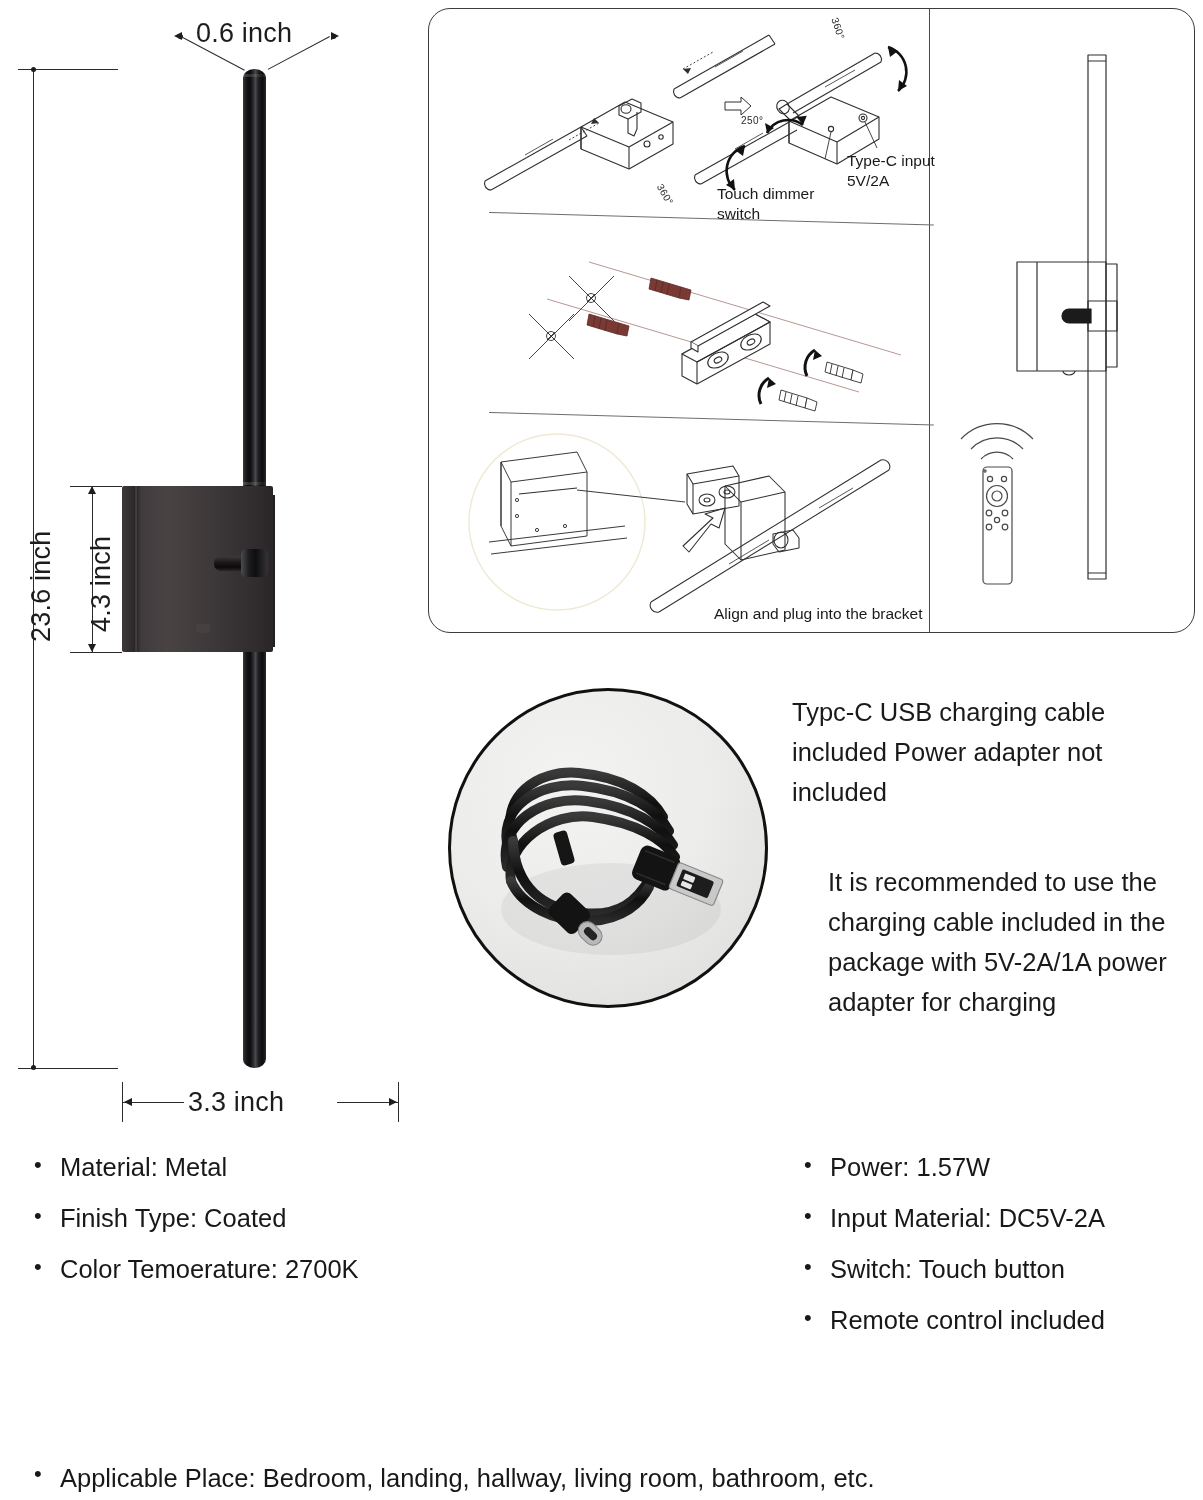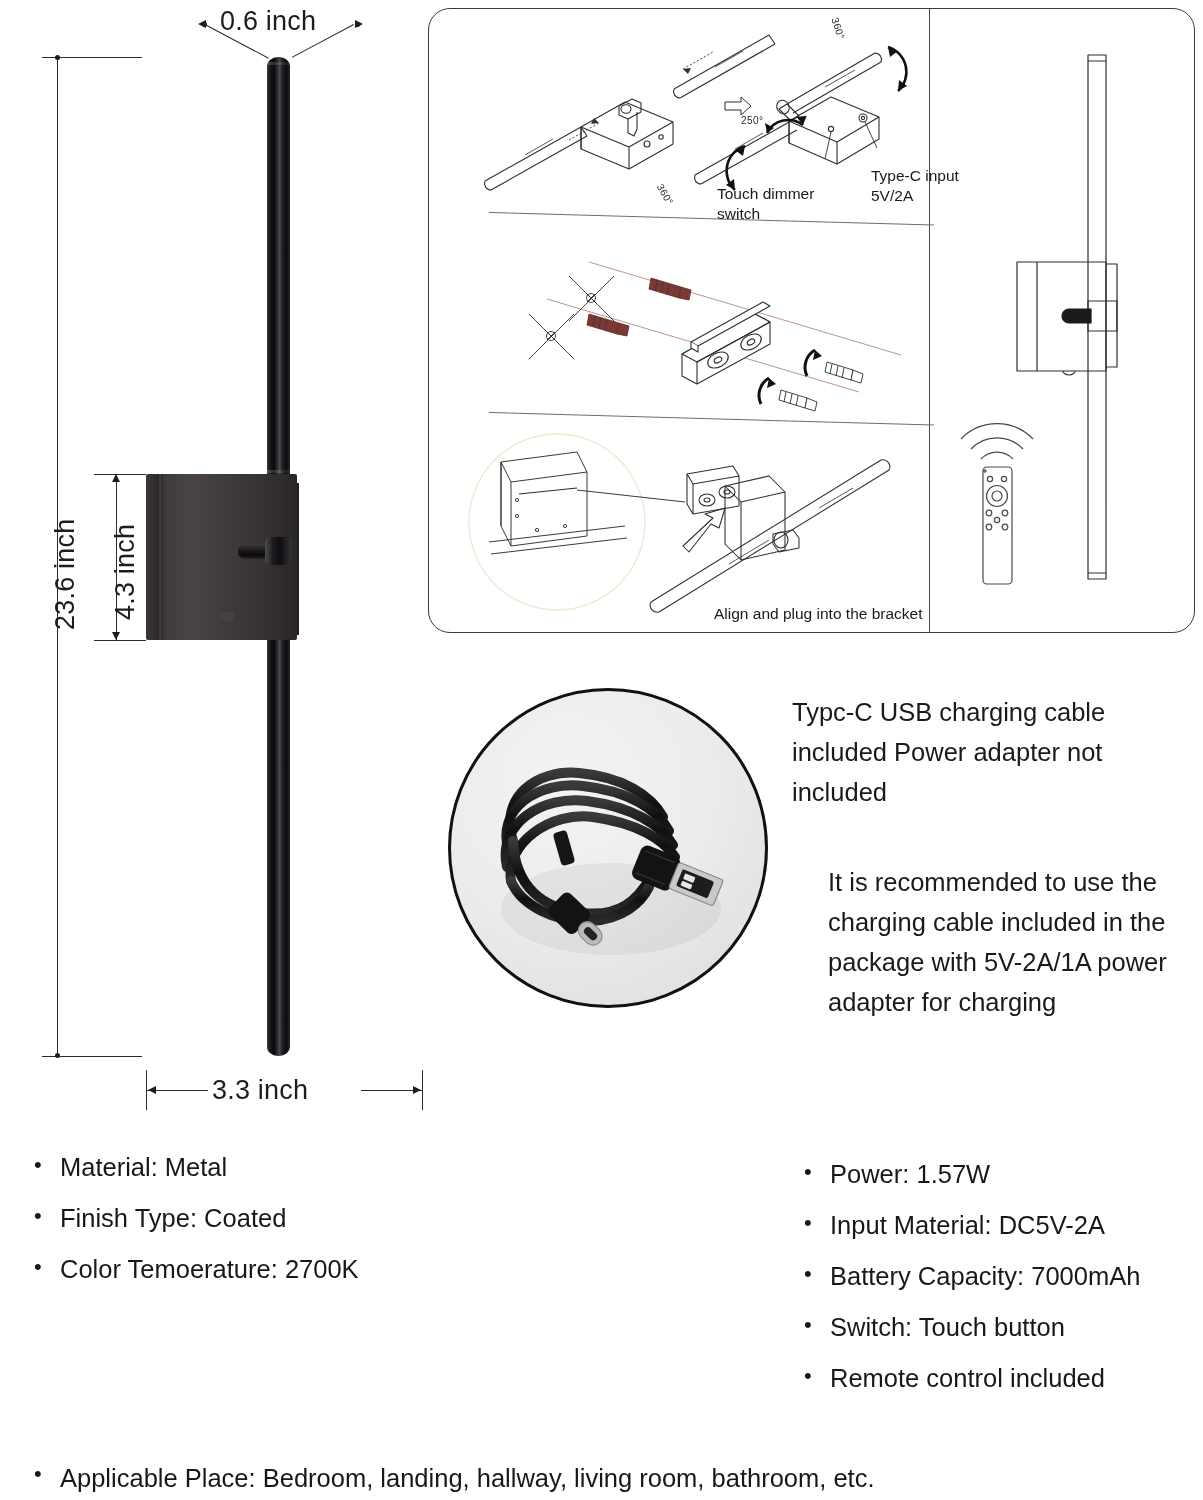--- a/index.html
+++ b/index.html
@@ -5,21 +5,21 @@
   html,body{margin:0;padding:0;background:#ffffff;}
   body{
     width:1203px;height:1500px;position:relative;overflow:hidden;
     font-family:"Liberation Sans", sans-serif;
     color:#1a1a1a;
     -webkit-font-smoothing:antialiased;
   }
   .abs{position:absolute;}
 
   
-  #product-area{left:0;top:0;width:425px;height:1130px;margin-left:24px;}
+  #product-area{left:0;top:12px;width:425px;height:1130px;}
 
   
   .rod{
     position:absolute;left:243px;top:57px;width:23px;height:999px;
     border-radius:11px/9px;
     background:linear-gradient(to right,
       #3a3a3c 0%, #17171a 14%, #0a0a0c 30%, #2e2e32 46%,
       #4a4a4e 54%, #1d1d20 68%, #0d0d10 86%, #29292c 100%);
   }
   
@@ -269,21 +269,21 @@
       <path d="M66 137 a26 26 0 0 0 -10 44" stroke="#111" stroke-width="2.6"></path>
       <path d="M66 137 l-10 4 l8 6 z" fill="#111" stroke="none"></path>
       <path d="M56 181 l-1 -11 l-8 6 z" fill="#111" stroke="none"></path>
     </g>
   </svg>
 
   <div class="ang" style="left:398px;top:14px;transform:rotate(72deg);">360°</div>
   <div class="ang" style="left:225px;top:180px;transform:rotate(60deg);">360°</div>
   <div class="ang" style="left:312px;top:106px;text-align:right;">250°</div>
 
-  <div class="cap" style="left:418px;top:157px;margin-left:24px;">Type-C input
+  <div class="cap" style="left:418px;top:142px;">Type-C input
 5V/2A</div>
   <div class="cap" style="left:288px;top:175px;">Touch dimmer
 switch</div>
 
   <svg class="abs" style="left:0;top:205px;" width="505" height="200" viewBox="0 0 505 200">
 
     <g stroke="#b08a88" stroke-width="0.9" fill="none">
       <path d="M118 85 L430 178"></path>
       <path d="M160 48 L472 141"></path>
     </g>
@@ -472,21 +472,20 @@
 
 <div class="note" style="left:792px;top:692px;">Typc-C USB charging cable included Power adapter not included</div>
 <div class="note" style="left:792px;top:862px;margin-left:36px;">It is recommended to use the charging cable included in the package with 5V-2A/1A power adapter for charging</div>
 
 <div class="spec-col" style="left:22px;top:1152px;width:640px;">
   <div class="spec-item">Material: Metal</div>
   <div class="spec-item">Finish Type: Coated</div>
   <div class="spec-item">Color Temoerature: 2700K</div>
 </div>
 
-<div class="spec-col" style="left:792px;top:1152px;width:400px;margin-top:7px;">
+<div class="spec-col" style="left:792px;top:1152px;width:400px;">
   <div class="spec-item">Power: 1.57W</div>
   <div class="spec-item">Input Material: DC5V-2A</div>
-  <div class="spec-item">Battery Capacity: 7000mAh</div>
   <div class="spec-item">Switch: Touch button</div>
   <div class="spec-item">Remote control included</div>
 </div>
 
 <div class="spec-wide">Applicable Place: Bedroom, landing, hallway, living room, bathroom, etc.</div>
 
 </body></html>

